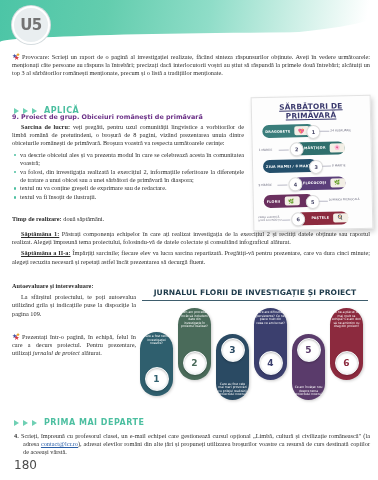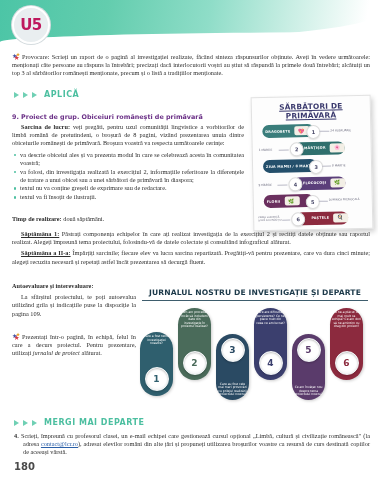--- a/index.html
+++ b/index.html
@@ -26,21 +26,21 @@
     position:absolute;top:20px;left:0;width:378px;height:26px;
     background:#ffffff;
     border-top-left-radius:260% 100%;
     transform:translateY(12px);
   }
   .unit-badge{
     position:absolute;top:6px;left:12px;width:34px;height:34px;border-radius:50%;
     background:#e9eef0;border:2.5px solid #ffffff;
     box-shadow:0 0 0 1px #d5dcdf;
     display:flex;align-items:center;justify-content:center;
-    color:#be185d;font-family:"DejaVu Sans",sans-serif;font-weight:bold;font-size:15px;
+    color:#737373;font-family:"DejaVu Sans",sans-serif;font-weight:bold;font-size:15px;
     letter-spacing:-0.5px;
   }
   .header-title{
     position:absolute;top:16px;left:54px;
     font-family:"DejaVu Sans",sans-serif;font-weight:bold;font-size:10.5px;
     color:#ffffff;letter-spacing:0.1px;
     text-shadow:0 1px 1px rgba(0,0,0,0.12);
   }
 
   
@@ -66,21 +66,21 @@
   
   .sec-head{display:flex;align-items:center;gap:4px;}
   .tri{
     width:0;height:0;border-left:5px solid #6fd0b4;
     border-top:3.6px solid transparent;border-bottom:3.6px solid transparent;
   }
   .sec-label{
     font-family:"DejaVu Sans",sans-serif;font-weight:bold;font-size:8px;
     color:#4cbfa0;letter-spacing:0.5px;margin-left:3px;
   }
-  .aplica{top:90px;left:14px;}
+  .aplica{top:106px;left:14px;}
   .mergi{top:418px;left:14px;}
 
   
   .ex3{top:113px;left:12px;width:232px;}
   .ex3-title{
     font-family:"DejaVu Sans",sans-serif;font-weight:bold;font-size:6.4px;
     color:#6a2f86;margin-bottom:2px;line-height:8px;
   }
   ul.bul{margin:1px 0 2px 0;padding:0;list-style:none;}
   ul.bul li{
@@ -172,21 +172,21 @@
     display:flex;align-items:center;justify-content:center;
     font-family:"DejaVu Sans",sans-serif;font-weight:bold;font-size:9px;
     margin-top:2px;
   }
 
   
   .ex4{top:432px;left:14px;width:356px;}
   .mail{color:#2a5fa8;text-decoration:underline;}
   .pageno{
     position:absolute;bottom:8px;left:14px;
-    font-family:"DejaVu Sans",sans-serif;font-weight:bold;font-size:10px;color:#4a4a4a;
+    font-family:"DejaVu Sans",sans-serif;font-weight:normal;font-size:12px;color:#4a4a4a;
   }
 </style>
 </head>
 <body>
 
 <div class="page">
 
   <div class="header">
     <div class="header-band"></div>
     <div class="header-band2"></div>
@@ -304,21 +304,21 @@
         </div>
         <div class="numdot" style="left:33px;">6</div>
         <div class="leader" style="left:24px;width:8px;"></div>
         <div class="annot" style="left:0px;font-size:2.5px;top:4px;white-space:normal;width:24px;">PRIMA DUMINICĂ DUPĂ ECHINOCȚIU</div>
       </div>
 
     </div>
   </div>
 
   <div class="info">
-    <div class="info-title">JURNALUL NOSTRU DE INVESTIGAȚIE ȘI DEPARTE</div>
+    <div class="info-title">JURNALUL FLORII DE INVESTIGAȚIE ȘI PROIECT</div>
     <div class="info-rule"></div>
     <div class="steps">
 
       <div class="step" style="left:2px;top:26px;height:64px;background:#2f5f6e;">
         <div class="q">Care a fost tema investigației noastre?</div>
         <div class="ring" style="color:#2f5f6e;margin-top:auto;margin-bottom:5px;">1</div>
       </div>
 
       <div class="step" style="left:40px;top:2px;height:72px;background:#4a6b5a;">
         <div class="q">Cum am procedat, încât să includem date din investigație în proiectul realizat?</div>
@@ -345,21 +345,21 @@
         <div class="ring" style="color:#8c2a3e;margin-top:auto;margin-bottom:5px;">6</div>
       </div>
 
     </div>
   </div>
 
   <div class="col mergi sec-head">
     <span class="tri"></span>
     <span class="tri"></span>
     <span class="tri"></span>
-    <span class="sec-label">MERGI MAI DEPARTE</span>
+    <span class="sec-label">PRIMA MAI DEPARTE</span>
   </div>
 
   <div class="col ex4">
     <p class="body-txt" style="padding-left:9px;text-indent:-9px;">
       <span class="b">4. </span><span>Scrieți, împreună cu profesorul clasei, un e-mail echipei care gestionează cursul opțional „Limbă, cultură și civilizație românească" (la adresa </span><span class="mail">contact@lcr.ro</span><span>), adresat elevilor români din alte țări și propuneți utilizarea broșurilor voastre ca resursă de curs destinată copiilor de aceeași vârstă.</span>
     </p>
   </div>
 
   <div class="pageno">180</div>
 

